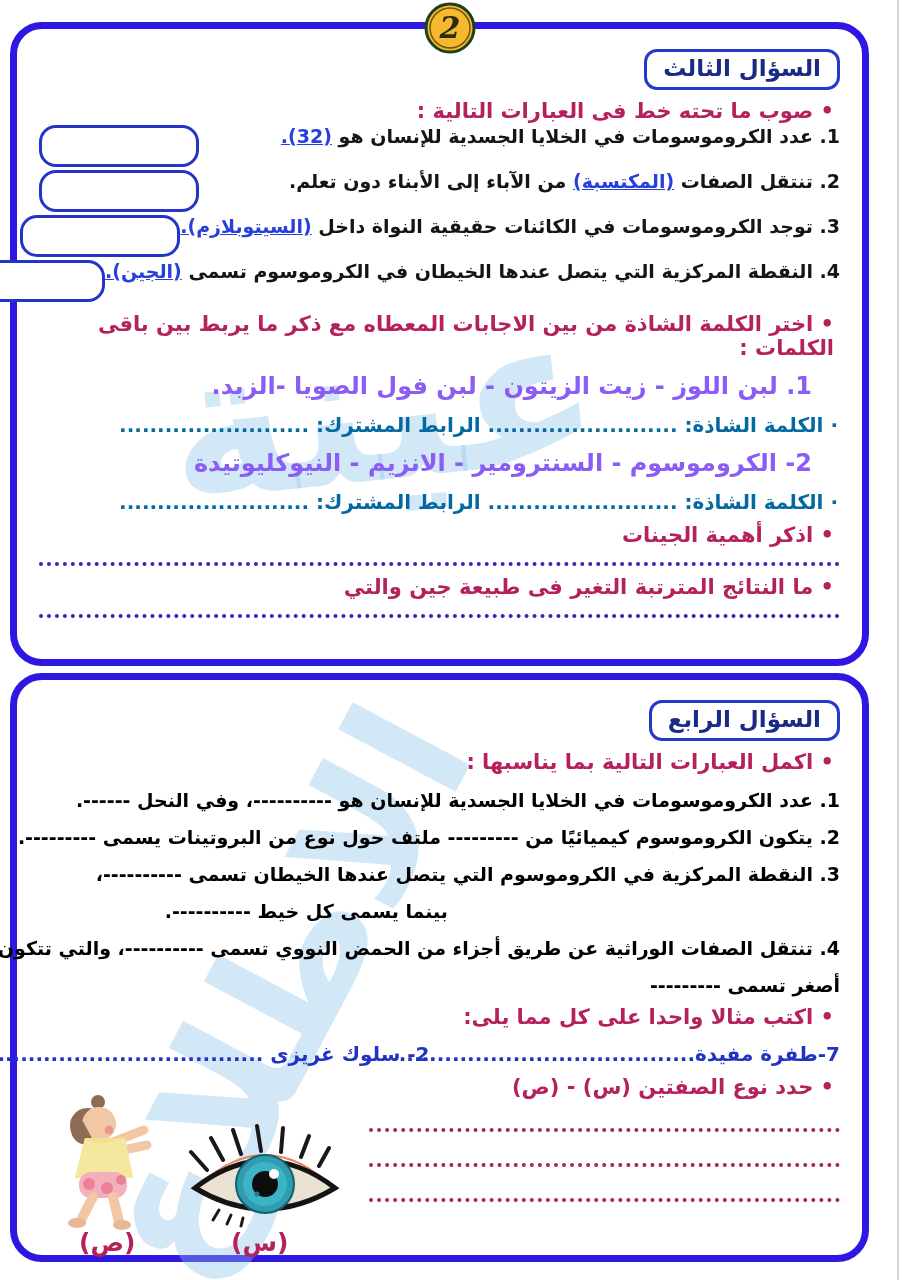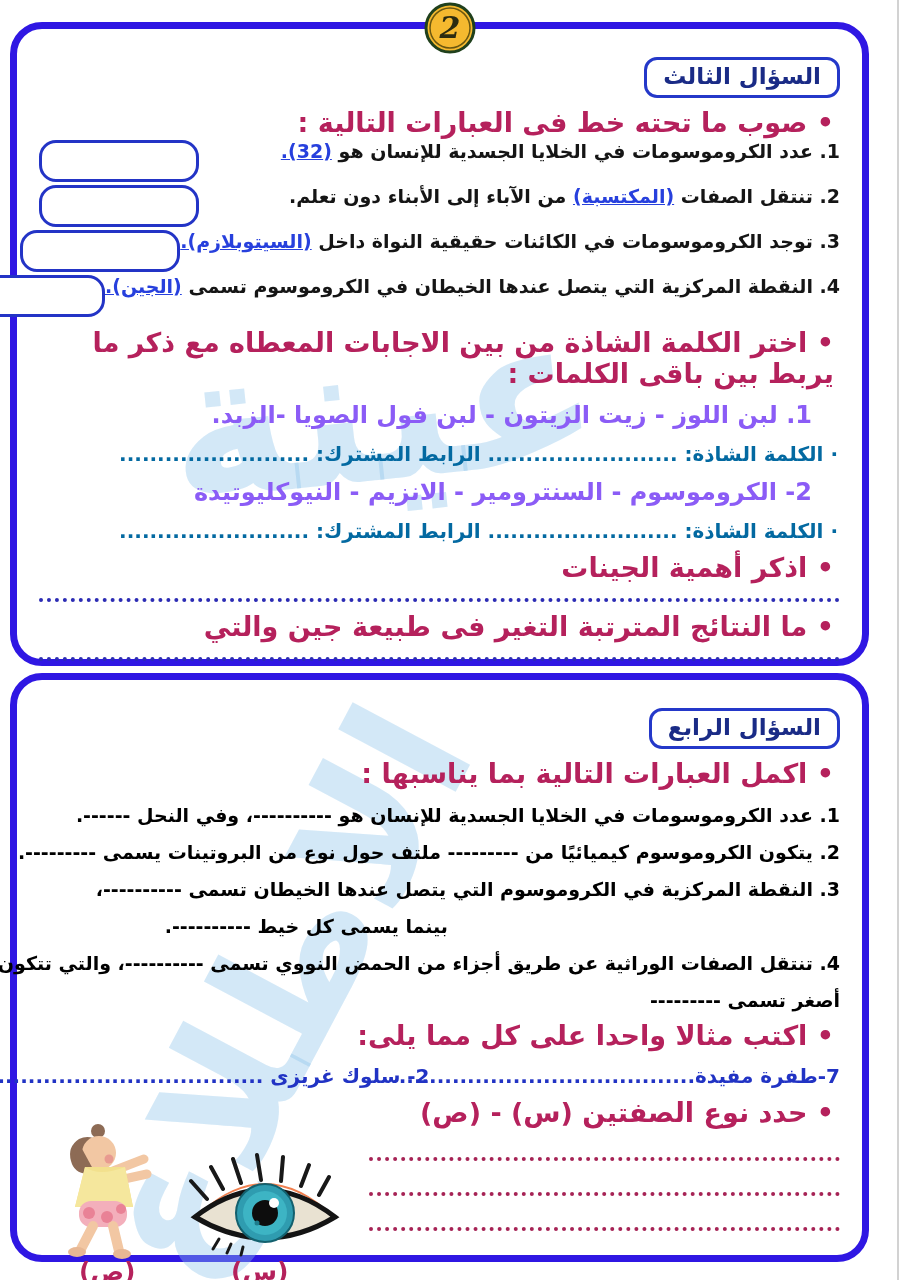--- a/index.html
+++ b/index.html
@@ -17,25 +17,25 @@
   #frame4{top:673px;height:589px;}
 
   .wm{position:absolute;z-index:1;font-weight:bold;color:rgba(140,195,235,0.38);pointer-events:none;}
   #wm3{font-size:205px;top:260px;left:150px;transform:rotate(-6deg);}
   #wm4{font-size:175px;top:210px;left:-40px;transform:rotate(-62deg);letter-spacing:6px;}
 
   .content{position:relative;z-index:2;height:100%;box-sizing:border-box;padding:16px 22px 0 22px;}
 
   .chip{
     display:inline-block;border:3px solid #2438c9;border-radius:13px;
-    padding:3px 16px 6px;color:#1a2b86;font-weight:bold;font-size:23px;margin-top:12px;
+    padding:3px 16px 6px;color:#1a2b86;font-weight:bold;font-size:23px;margin-top:4px;
     background:#fff;
   }
   .red{color:#b5215c;font-weight:bold;}
-  .prompt{font-size:27px;margin:9px 6px 0 0;}
+  .prompt{font-size:21px;margin:9px 6px 0 0;}
 
   .u-row{display:flex;align-items:flex-start;justify-content:space-between;height:43px;margin-top:2px;}
   .u-text{font-weight:bold;font-size:19px;color:#151515;white-space:nowrap;}
   .term{color:#2740dd;text-decoration:underline;}
   .abox{flex:0 0 auto;width:154px;height:36px;border:3px solid #2334c6;border-radius:17px;background:#fff;}
 
   .odd-words{font-weight:bold;font-size:24px;color:#8b5cf6;margin:12px 28px 0 0;white-space:nowrap;}
   .odd-answer{font-weight:bold;font-size:20px;color:#0369a1;margin:13px 2px 0 0;white-space:nowrap;}
 
   .dotline-blue{border-bottom:4px dotted #2c2cb4;margin:15px 0 0 0;height:0;}

